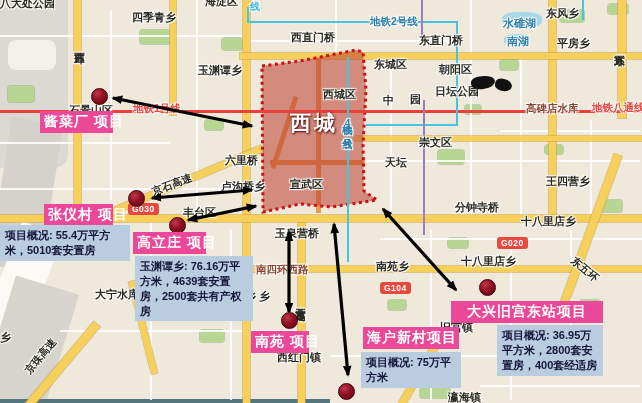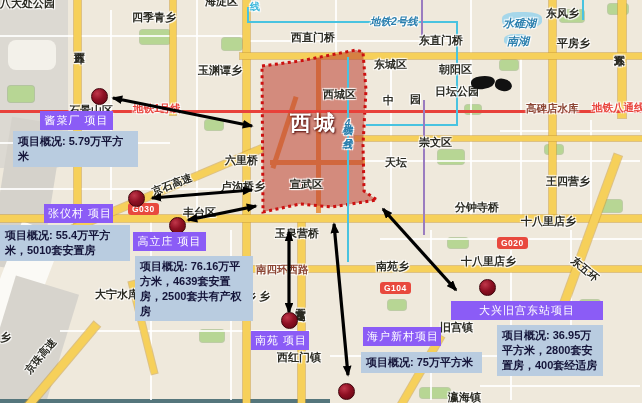--- a/index.html
+++ b/index.html
@@ -10,40 +10,40 @@
   .terrain{position:absolute;z-index:1;}
   .groad{position:absolute;background:#ffffff;opacity:.85;z-index:1;}
   .green{position:absolute;background:#b7d694;border-radius:3px;z-index:1;box-shadow:0 0 0 1px rgba(140,175,110,.5);}
   .water{position:absolute;background:#a6d7ea;border-radius:40%;z-index:1;}
   .yroad{position:absolute;background:#f6d05a;z-index:2;box-shadow:0 0 0 1px rgba(205,160,60,.55);}
   .oroad{position:absolute;background:#ea9a50;z-index:2;}
   .metro{position:absolute;z-index:4;}
   
   .mlabel{position:absolute;font-size:11px;font-weight:bold;color:#2a2a22;white-space:nowrap;z-index:5;
           text-shadow:1px 1px 1px #fff,-1px -1px 1px #fff,1px -1px 1px #fff,-1px 1px 1px #fff;}
-  .blue{color:#2a7fae;font-style:italic;}
+  .blue{color:#2a7fae;}
   .redtxt{color:#e8413a;}
   .maroon{color:#8b4432;}
   .cyantxt{color:#3fb9dc;}
   .vert{writing-mode:vertical-rl;text-orientation:upright;letter-spacing:1px;}
   .diag{transform-origin:left top;}
   .badge{position:absolute;background:#e8493e;color:#fff;font-size:8.5px;font-weight:bold;
          padding:1px 4px;border-radius:3px;z-index:5;letter-spacing:.5px;}
   
   #zone-svg{position:absolute;left:0;top:0;z-index:3;}
   .zone-big{position:absolute;z-index:6;font-size:21px;font-weight:bold;color:#fff;letter-spacing:3px;
             text-shadow:1px 1px 2px rgba(70,0,0,.85),0 0 3px rgba(90,10,0,.6);}
   .inzone{z-index:6;}
   .blob{position:absolute;background:#111;z-index:6;border-radius:45% 60% 55% 50%;}
   
   #arrow-svg{position:absolute;left:0;top:0;z-index:7;}
   .dot{position:absolute;width:17px;height:17px;border-radius:50%;z-index:8;
        background:radial-gradient(circle at 35% 30%,#c0374a 0%,#8e1023 45%,#5d0511 100%);
        border:1px solid #3f030b;}
-  .plate{position:absolute;background:#8b5cf6;color:#fff;font-size:11px;font-weight:normal;
+  .plate{position:absolute;background:#ec4899;color:#fff;font-size:14px;font-weight:bold;
          padding:2px 4px;text-align:center;letter-spacing:1px;z-index:9;white-space:nowrap;}
   .info{position:absolute;background:#b9cce0;color:#15153a;font-size:11px;font-weight:bold;
         line-height:1.35;padding:3px 5px;z-index:9;}
 </style>
 </head>
 <body>
 
 <div id="stage">
 
   <div class="terrain" style="left:0;top:0;width:68px;height:168px;background:#dcd9d2;border-radius:0 0 14px 0;"></div>
@@ -212,22 +212,21 @@
   <div class="dot" style="left:128px;top:190px;"></div>
   <div class="dot" style="left:169px;top:217px;"></div>
   <div class="dot" style="left:281px;top:312px;"></div>
   <div class="dot" style="left:479px;top:279px;"></div>
   <div class="dot" style="left:338px;top:383px;"></div>
 
   <div class="plate" style="left:40px;top:111px;width:73px">酱菜厂 项目</div>
   <div class="plate" style="left:44px;top:204px;width:69px">张仪村 项目</div>
   <div class="plate" style="left:133px;top:232px;width:73px">高立庄 项目</div>
   <div class="plate" style="left:251px;top:331px;width:58px">南苑 项目</div>
-  <div class="plate" style="left:363px;top:327px;width:78px">海户新村项目</div>
+  <div class="plate" style="left:363px;top:327px;width:96px">海户新村项目</div>
   <div class="plate" style="left:451px;top:301px;width:152px">大兴旧宫东站项目</div>
 
-  <div class="info" style="left:13px;top:131px;width:125px">项目概况:  5.79万平方米</div>
   <div class="info" style="left:0;top:225px;width:130px">项目概况:  55.4万平方米，5010套安置房</div>
-  <div class="info" style="left:135px;top:256px;width:118px">项目概况:  76.16万平方米，4639套安置房，2500套共有产权房</div>
-  <div class="info" style="left:361px;top:352px;width:121px">项目概况: 75万平方米</div>
+  <div class="info" style="left:135px;top:256px;width:118px">玉渊谭乡:  76.16万平方米，4639套安置房，2500套共有产权房</div>
+  <div class="info" style="left:361px;top:352px;width:100px">项目概况: 75万平方米</div>
   <div class="info" style="left:497px;top:325px;width:106px">项目概况:  36.95万平方米，2800套安置房，400套经适房</div>
 
 </div>
 
 </body></html>

